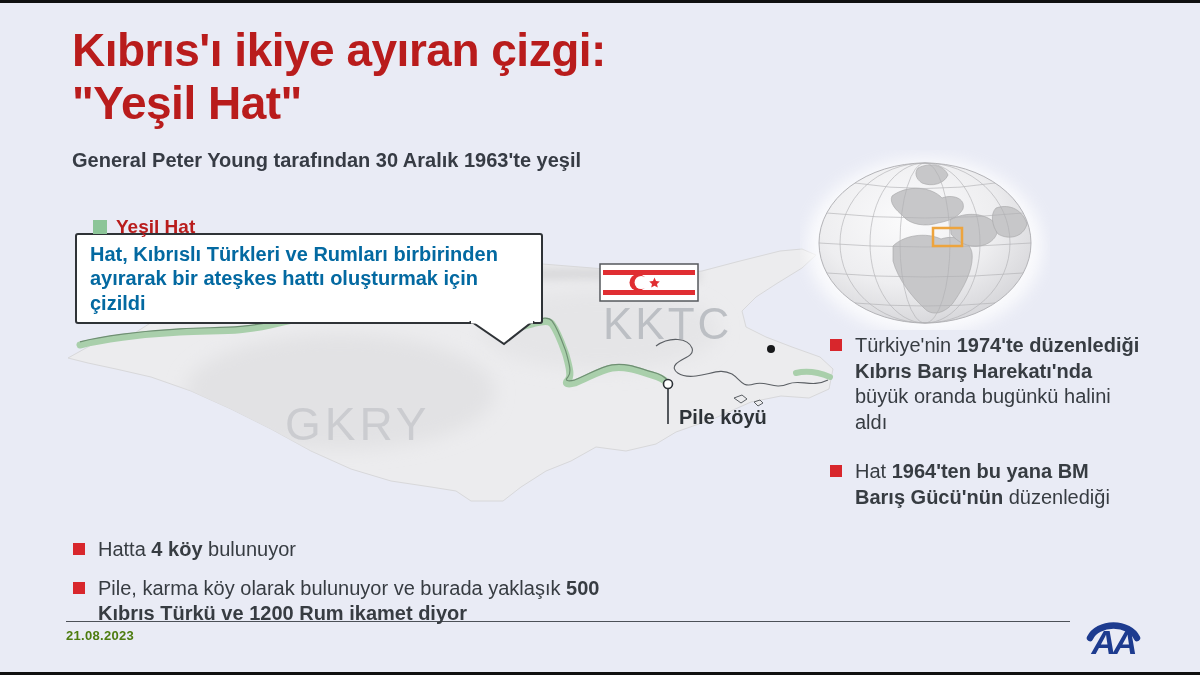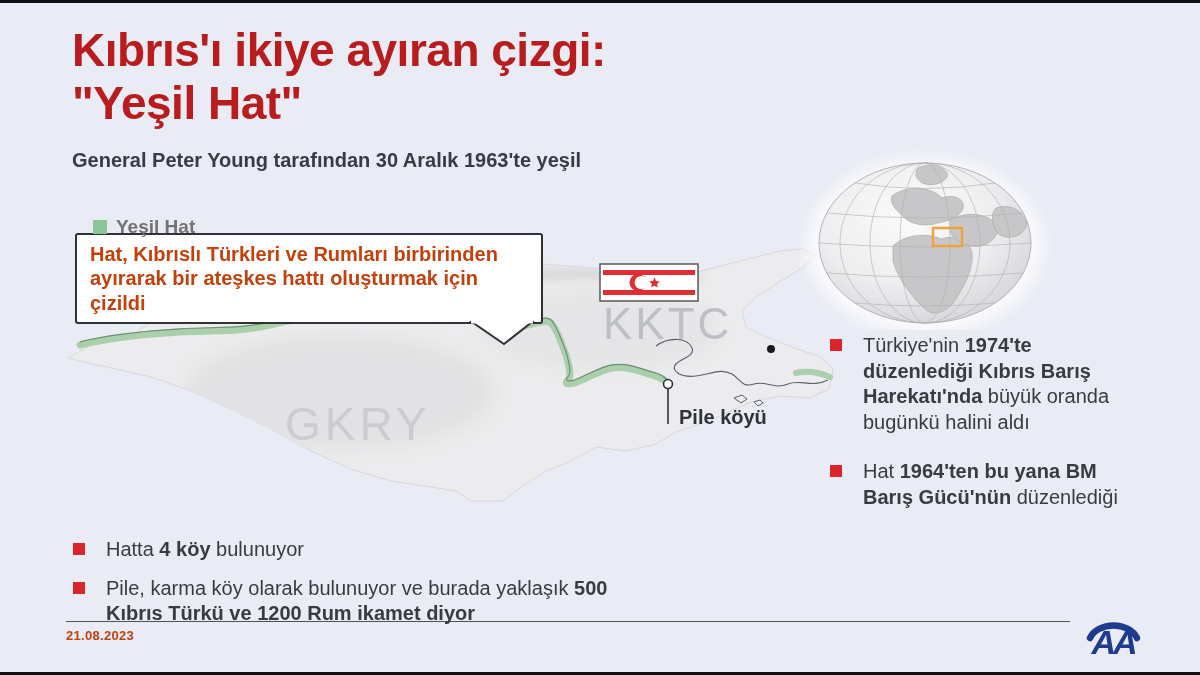--- a/index.html
+++ b/index.html
@@ -20,43 +20,43 @@
     position:absolute;left:72px;top:147px;width:760px;
     font-size:20px;line-height:1.3;color:#363b44;
   }
   #subtitle .sub-line{display:block;}
   #subtitle .bold{font-weight:bold;}
 
   #legend{
     position:absolute;left:93px;top:216px;display:flex;align-items:center;gap:9px;z-index:5;
   }
   #legend .swatch{width:14px;height:14px;background:#8cc598;}
-  #legend .legend-label{font-size:19px;font-weight:bold;color:#737373;}
+  #legend .legend-label{font-size:19px;font-weight:bold;color:#b91c1c;}
 
   #callout{
     position:absolute;left:75px;top:233px;width:438px;z-index:4;
     background:#ffffff;border:2px solid #2f3337;border-radius:3px;
-    padding:7px 13px;font-size:20px;font-weight:bold;line-height:1.22;color:#c2410c;
+    padding:7px 13px;font-size:20px;font-weight:bold;line-height:1.22;color:#0369a1;
   }
   #callout-tail{position:absolute;left:468px;top:321px;z-index:5;}
 
   #map-svg{position:absolute;left:40px;top:240px;z-index:1;}
   #globe-svg{position:absolute;left:800px;top:150px;z-index:2;}
 
   .facts{position:absolute;z-index:6;}
   #facts-right{left:830px;top:333px;width:310px;}
   #facts-left{left:73px;top:497px;width:600px;margin-top:40px;}
-  .fact{display:flex;gap:21px;margin-bottom:24px;}
+  .fact{display:flex;gap:13px;margin-bottom:24px;}
   #facts-left .fact{margin-bottom:13px;}
   .fact .bullet{flex:0 0 12px;width:12px;height:12px;background:#d8262c;margin-top:6px;}
   .fact .fact-text{margin:0;font-size:20px;line-height:1.28;color:#373c42;}
   .fact .fact-text b{font-weight:bold;}
 
   #footer-line{position:absolute;left:66px;top:621px;width:1004px;border-top:1px solid #4c5057;}
-  #footer-date{position:absolute;left:66px;top:628px;font-size:13px;font-weight:bold;letter-spacing:.3px;color:#c2410c;}
+  #footer-date{position:absolute;left:66px;top:628px;font-size:13px;font-weight:bold;letter-spacing:.3px;color:#4d7c0f;}
   #aa-logo{position:absolute;left:1082px;top:607px;}
 </style>
 </head>
 <body>
 
 <div class="edge-bar" id="edge-top"></div>
 <div class="edge-bar" id="edge-bottom"></div>
 
 <div id="title">
   <span style="display:block;">Kıbrıs'ı ikiye ayıran çizgi:</span>

